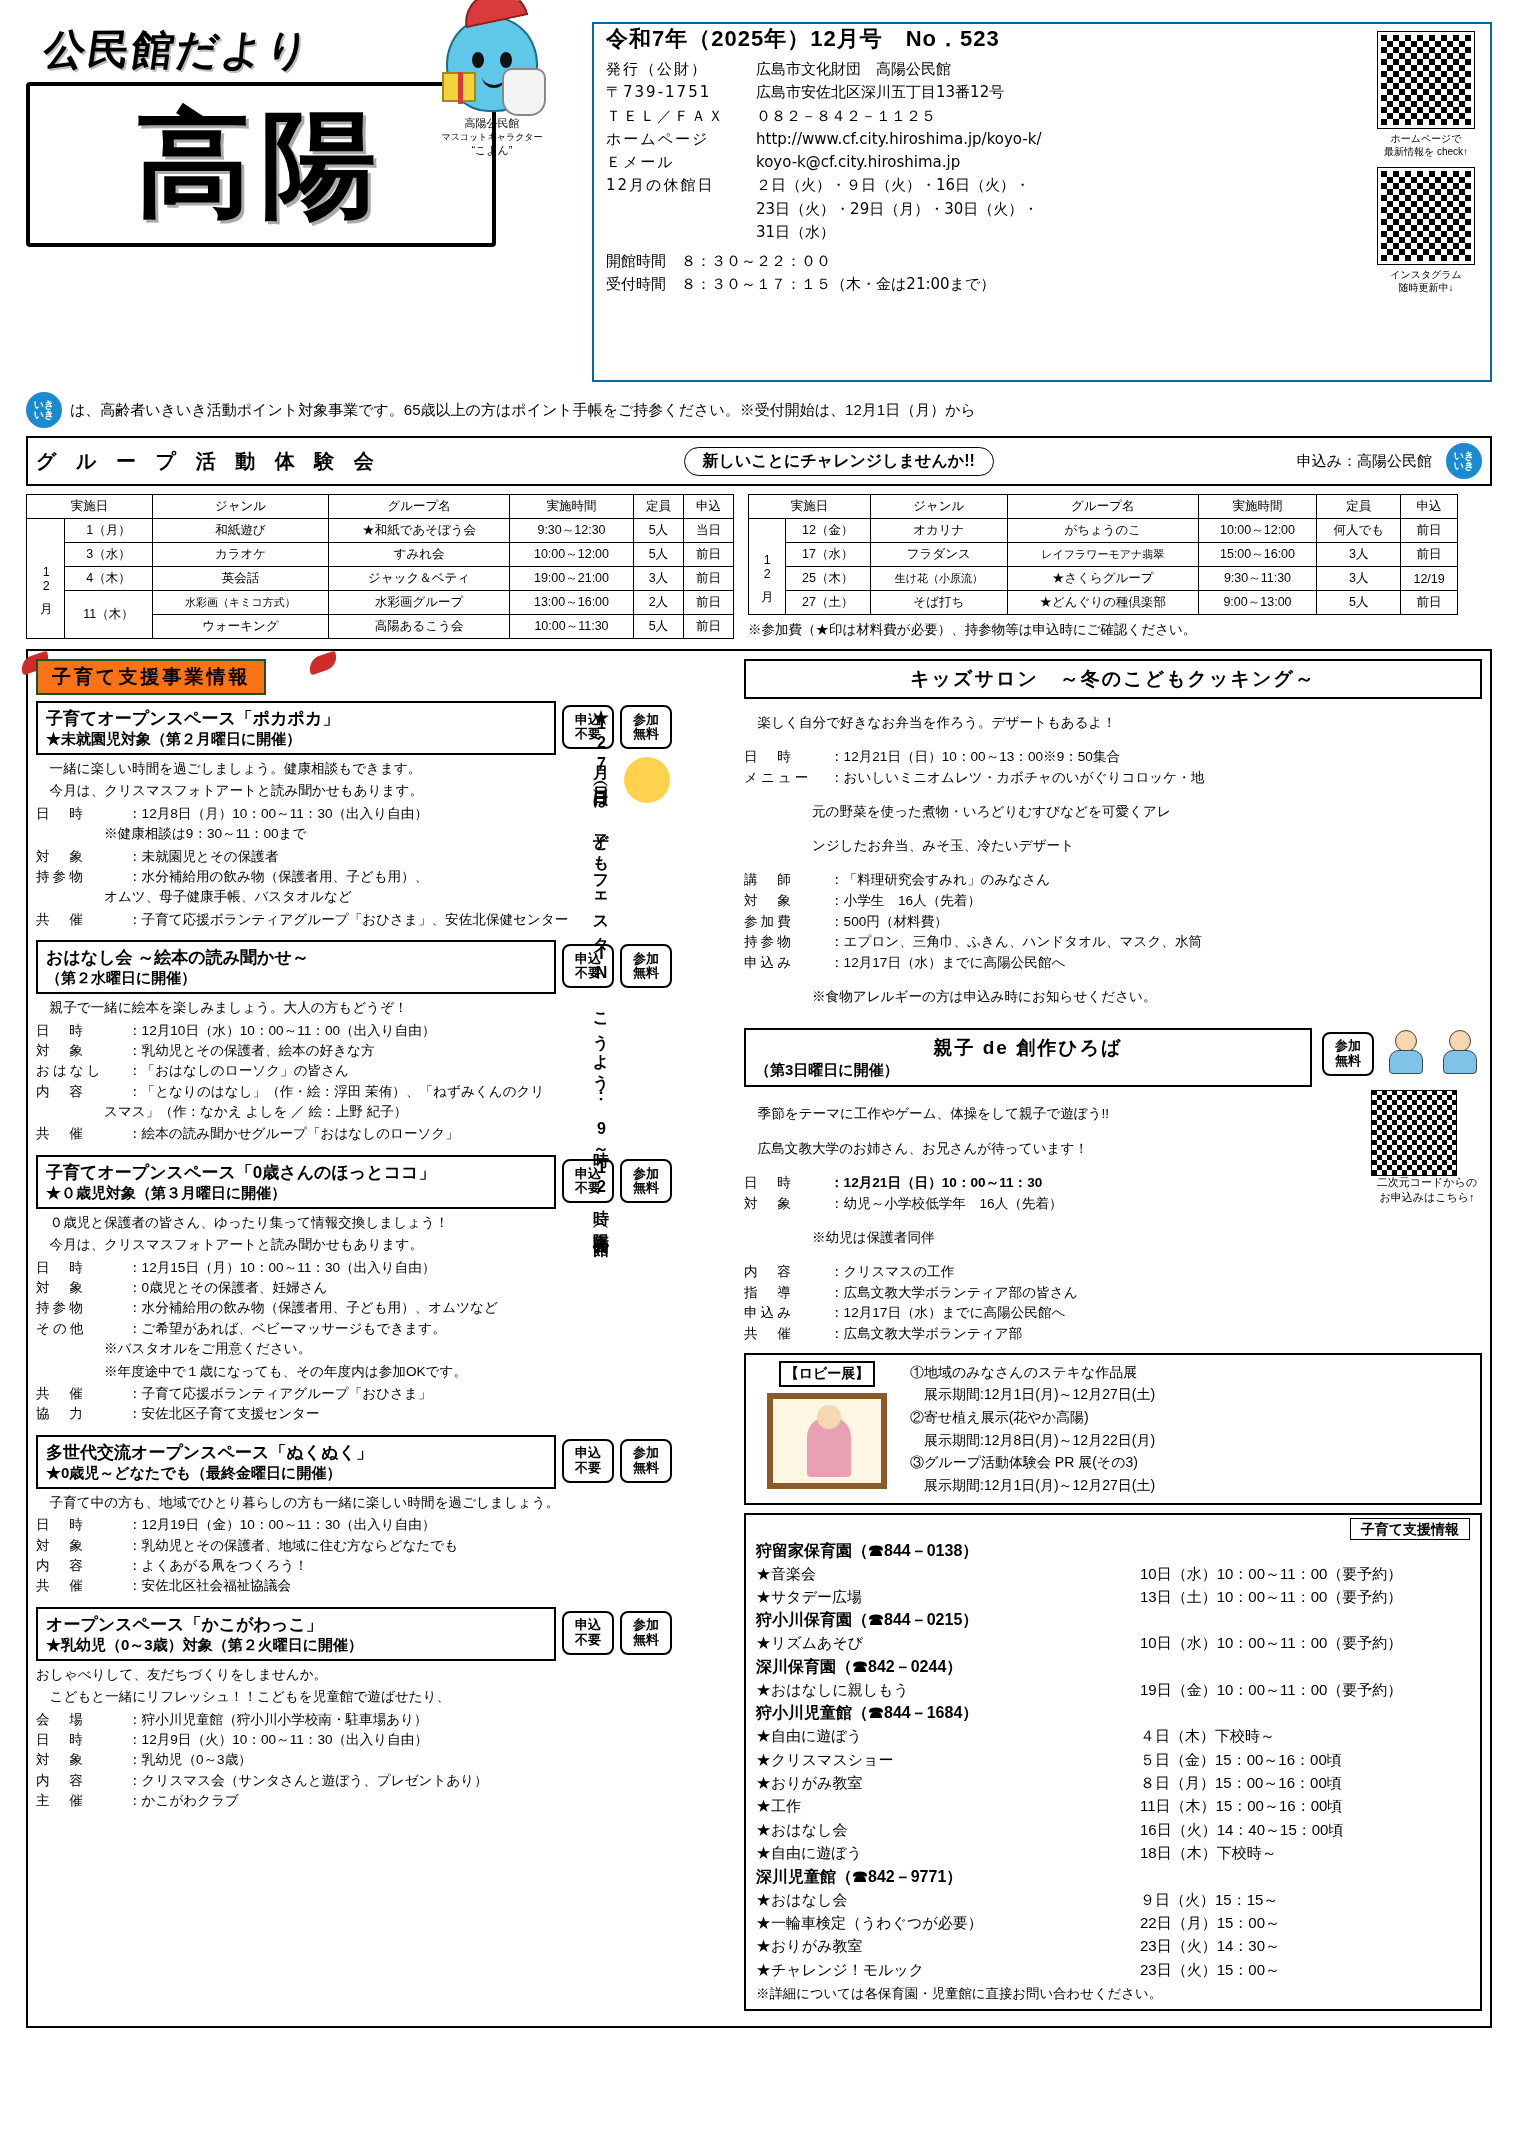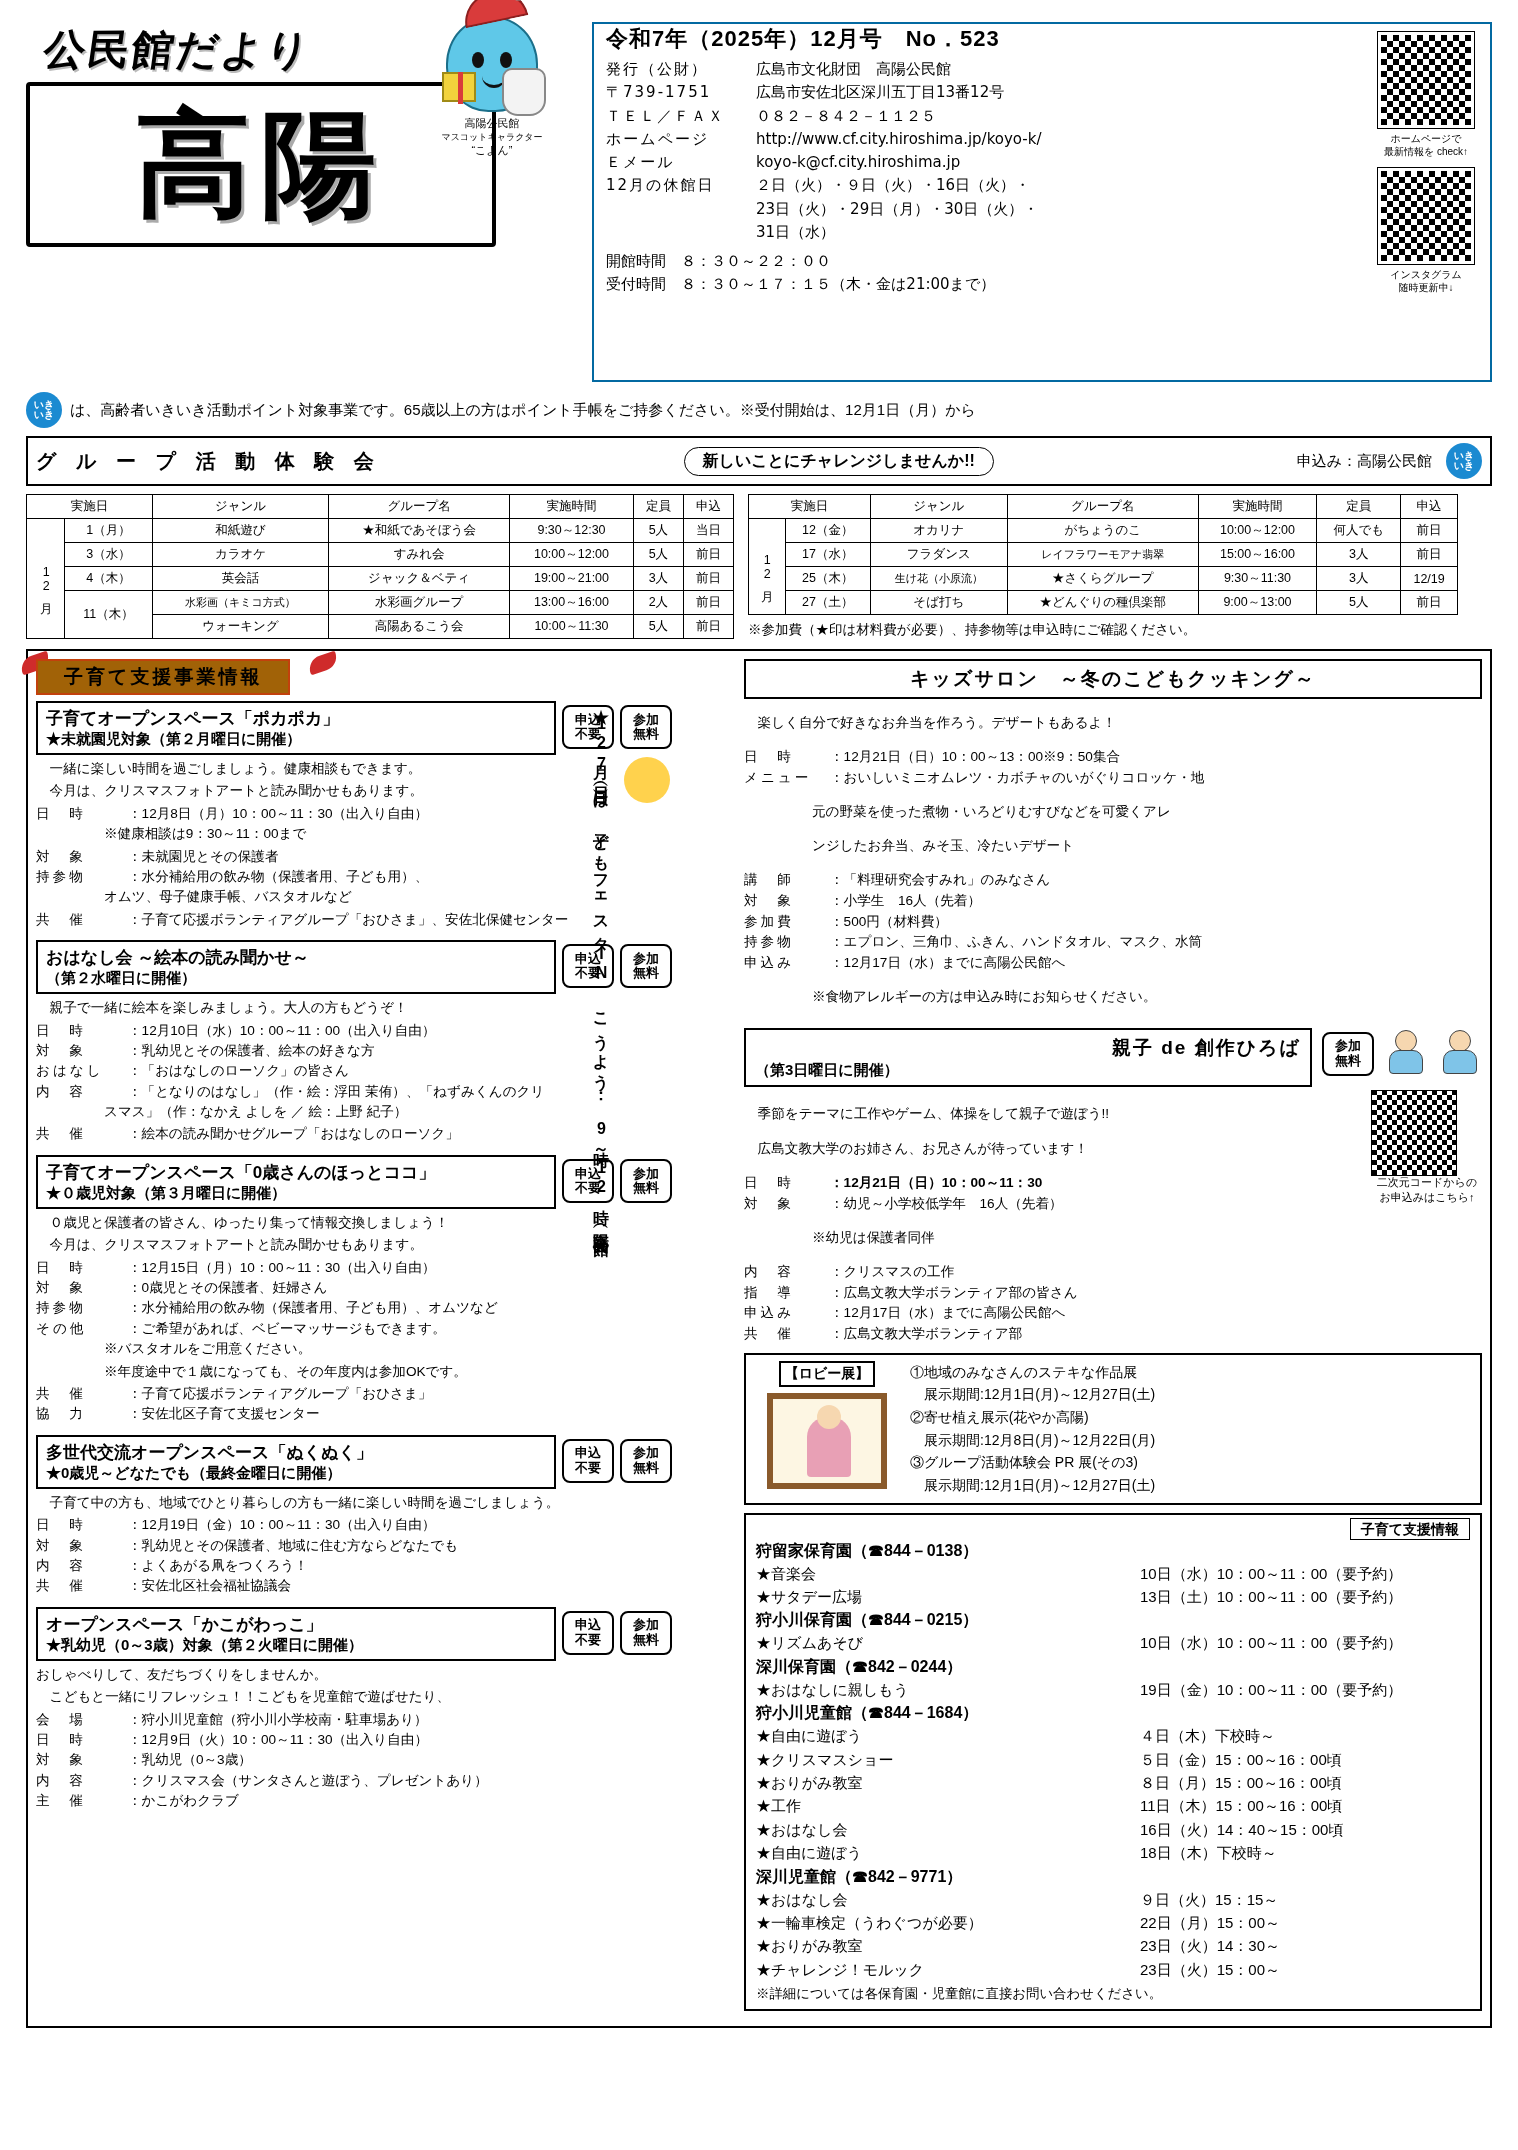--- a/index.html
+++ b/index.html
@@ -110,21 +110,21 @@
   .right-tbl { width:710px; }
   .note-line { font-size:13.5px; margin-top:6px; text-align:left; }
 
   
   .main { margin-top:10px; border:2px solid #000; padding:8px; display:flex; gap:8px; position:relative;}
   .col-left { width:700px; }
   .col-right { flex:1; }
 
   .sec-title-wrap { position:relative; height:36px; margin-bottom:6px; }
   .sec-title {
-    border:2px solid #c2410c; background:#a16207; padding:3px 26px; font-size:19px; font-weight:bold;
+    border:2px solid #14532d; background:#f97316; padding:3px 14px; font-size:19px; font-weight:bold;
     display:inline-block; letter-spacing:3px; position:relative; z-index:2;
   }
   .ribbon-l, .ribbon-r { position:absolute; top:-4px; width:34px; height:26px; }
   .ribbon-l { left:-16px; } .ribbon-r { right:auto; left:272px; }
   .ribbon-l:before, .ribbon-r:before{
     content:""; position:absolute; width:30px;height:16px;background:#cf2b2b;
     border-radius:14px 2px 14px 2px; transform:rotate(-18deg);
   }
 
   .card { border:2px solid #000; padding:4px 8px; margin-top:4px; position:relative; }
@@ -614,21 +614,21 @@
           </div>
         <div class="row">
             <div class="lbl">申込み</div>
             <div class="val">：12月17日（水）までに高陽公民館へ</div>
           </div>
         <p>　　　　　※食物アレルギーの方は申込み時にお知らせください。</p>
       </div>
 
       <div style="display:flex; align-items:flex-start; gap:10px">
         <div class="rcard" style="flex:1; margin-bottom:4px">
-          <div class="rcard-title" style="text-align:right">親子 de 創作ひろば</div>
+          <div class="rcard-title" style="text-align:center">親子 de 創作ひろば</div>
           <div style="font-size:15px;font-weight:bold">（第3日曜日に開催）</div>
         </div>
         <div class="badge" style="white-space:pre-line;margin-top:4px">参加
 無料</div>
         <div class="person">
             <div class="h"></div>
             <div class="b"></div>
           </div>
         <div class="person">
             <div class="h"></div>

